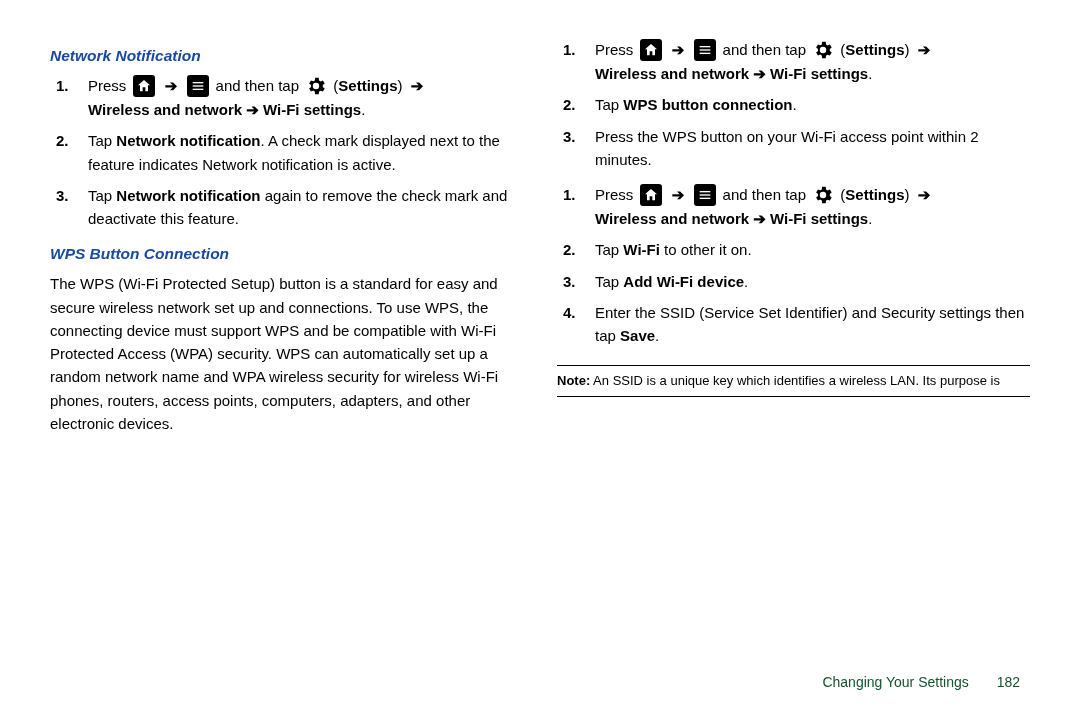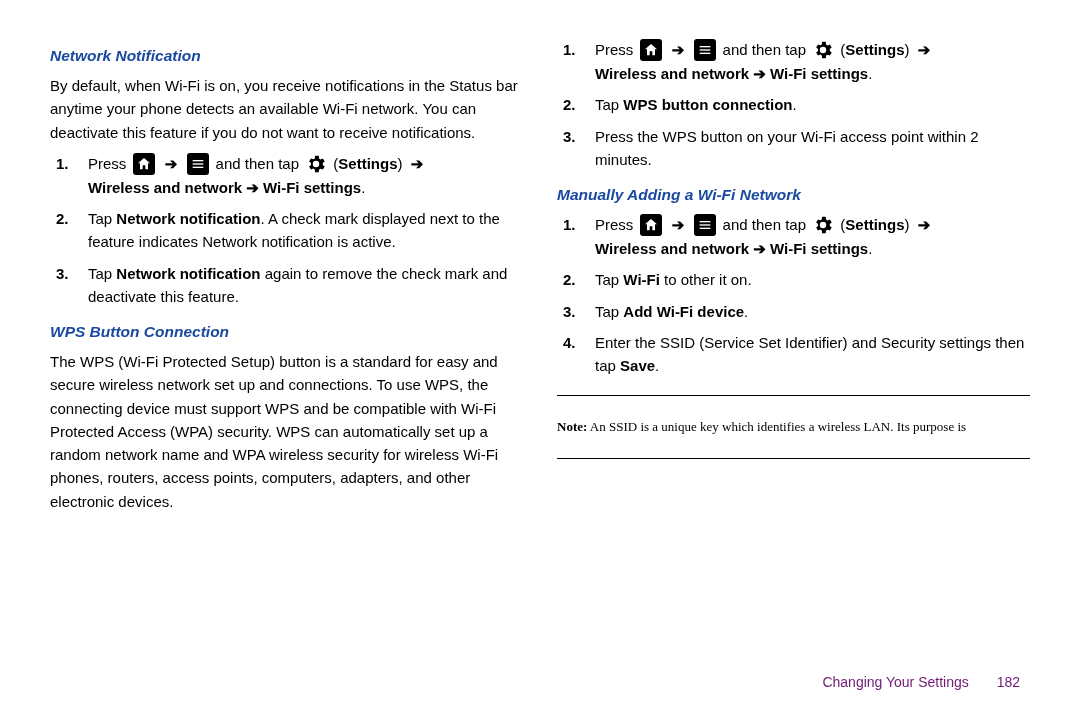--- a/index.html
+++ b/index.html
@@ -76,45 +76,43 @@
     height: 22px;
     vertical-align: middle;
     margin: 0 2px;
     position: relative;
     top: -1px;
   }
   .gear-icon svg { width: 22px; height: 22px; }
   .note-box {
     border-top: 1px solid #000;
     border-bottom: 1px solid #000;
-    padding: 22px 0;
+    padding: 6px 0;
     margin-top: 18px;
     font-size: 13px;
     line-height: 1.35;
-    font-family: Liberation Serif, serif;
   }
   .note-box .note-label { font-weight: bold; }
   .note-body { padding-left: 36px; display: block; }
   .footer {
     position: absolute;
     bottom: 30px;
     right: 60px;
     font-size: 14px;
-    color: #701a75;
+    color: #14532d;
   }
   .footer .chap { margin-right: 24px; }
 </style>
 </head>
 <body>
 
 <div class="page">
 
   <div class="col">
     <div class="section-h">Network Notification</div>
-    <p class="para">By default, when Wi-Fi is on, you receive notifications in the Status bar anytime your phone detects an available Wi-Fi network. You can deactivate this feature if you do not want to receive notifications.</p>
 
     <ol class="steps">
       <li>
         <span>Press </span>
         <span class="inline-icon">
           <svg viewBox="0 0 24 24">
               <path fill="#fff" d="M12 3l9 8h-3v9h-4v-6h-4v6H6v-9H3z"></path>
             </svg>
         </span>
         <span class="arrow">➔</span>
@@ -176,21 +174,20 @@
         <span class="bold">Wireless and network ➔ Wi-Fi settings</span><span>.</span>
       </li>
       <li>
         <span>Tap </span><span class="bold">WPS button connection</span><span>.</span>
       </li>
       <li>
         <span>Press the WPS button on your Wi-Fi access point within 2 minutes.</span>
       </li>
     </ol>
 
-    <div class="section-h">Manually Adding a Wi-Fi Network</div>
 
     <ol class="steps">
       <li>
         <span>Press </span>
         <span class="inline-icon">
           <svg viewBox="0 0 24 24">
               <path fill="#fff" d="M12 3l9 8h-3v9h-4v-6h-4v6H6v-9H3z"></path>
             </svg>
         </span>
         <span class="arrow">➔</span>

